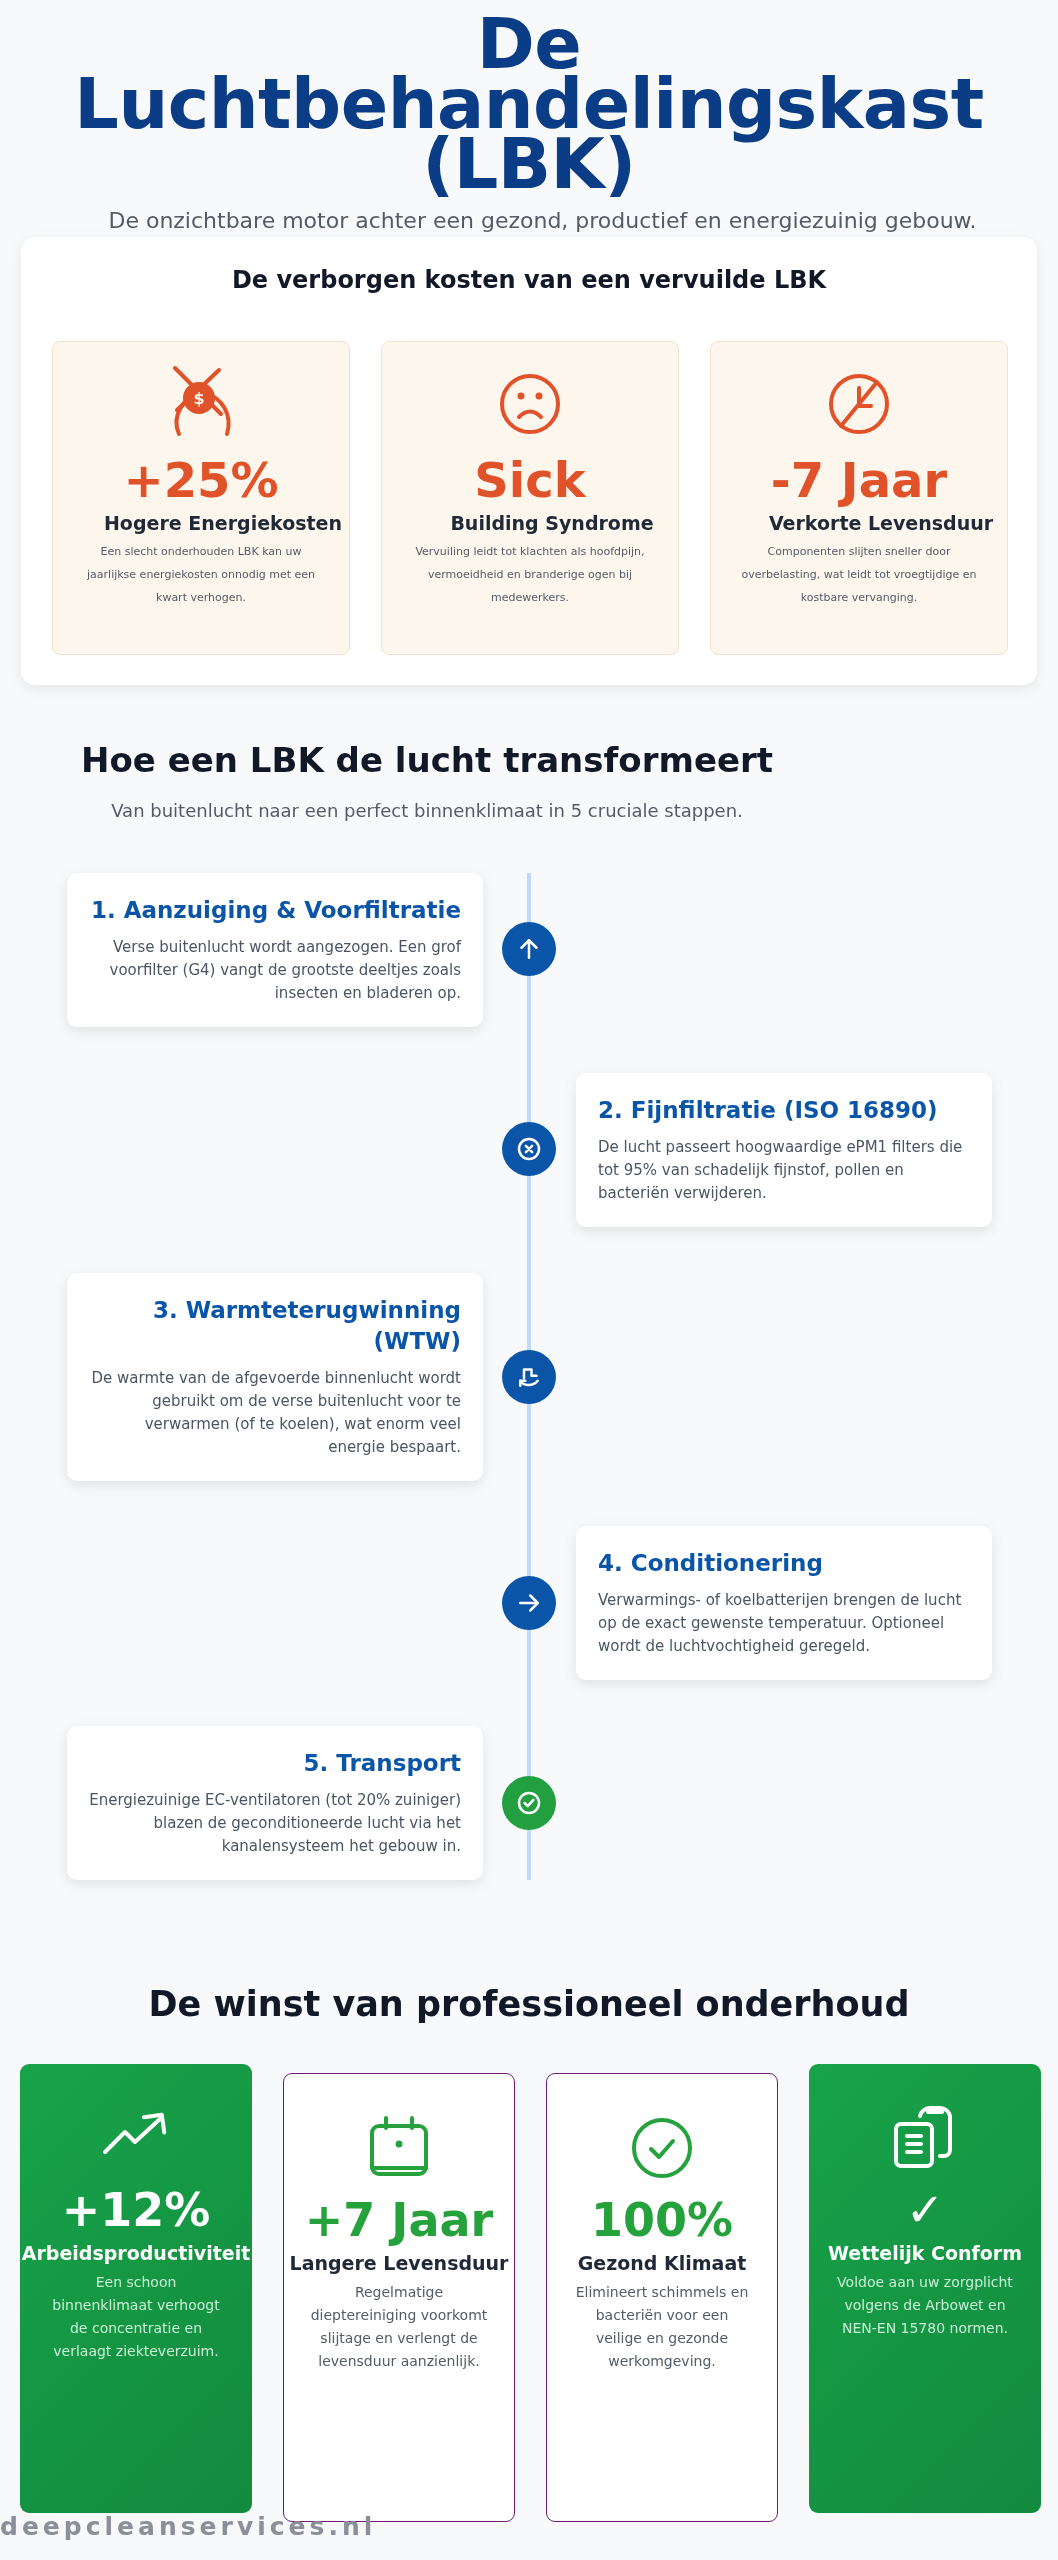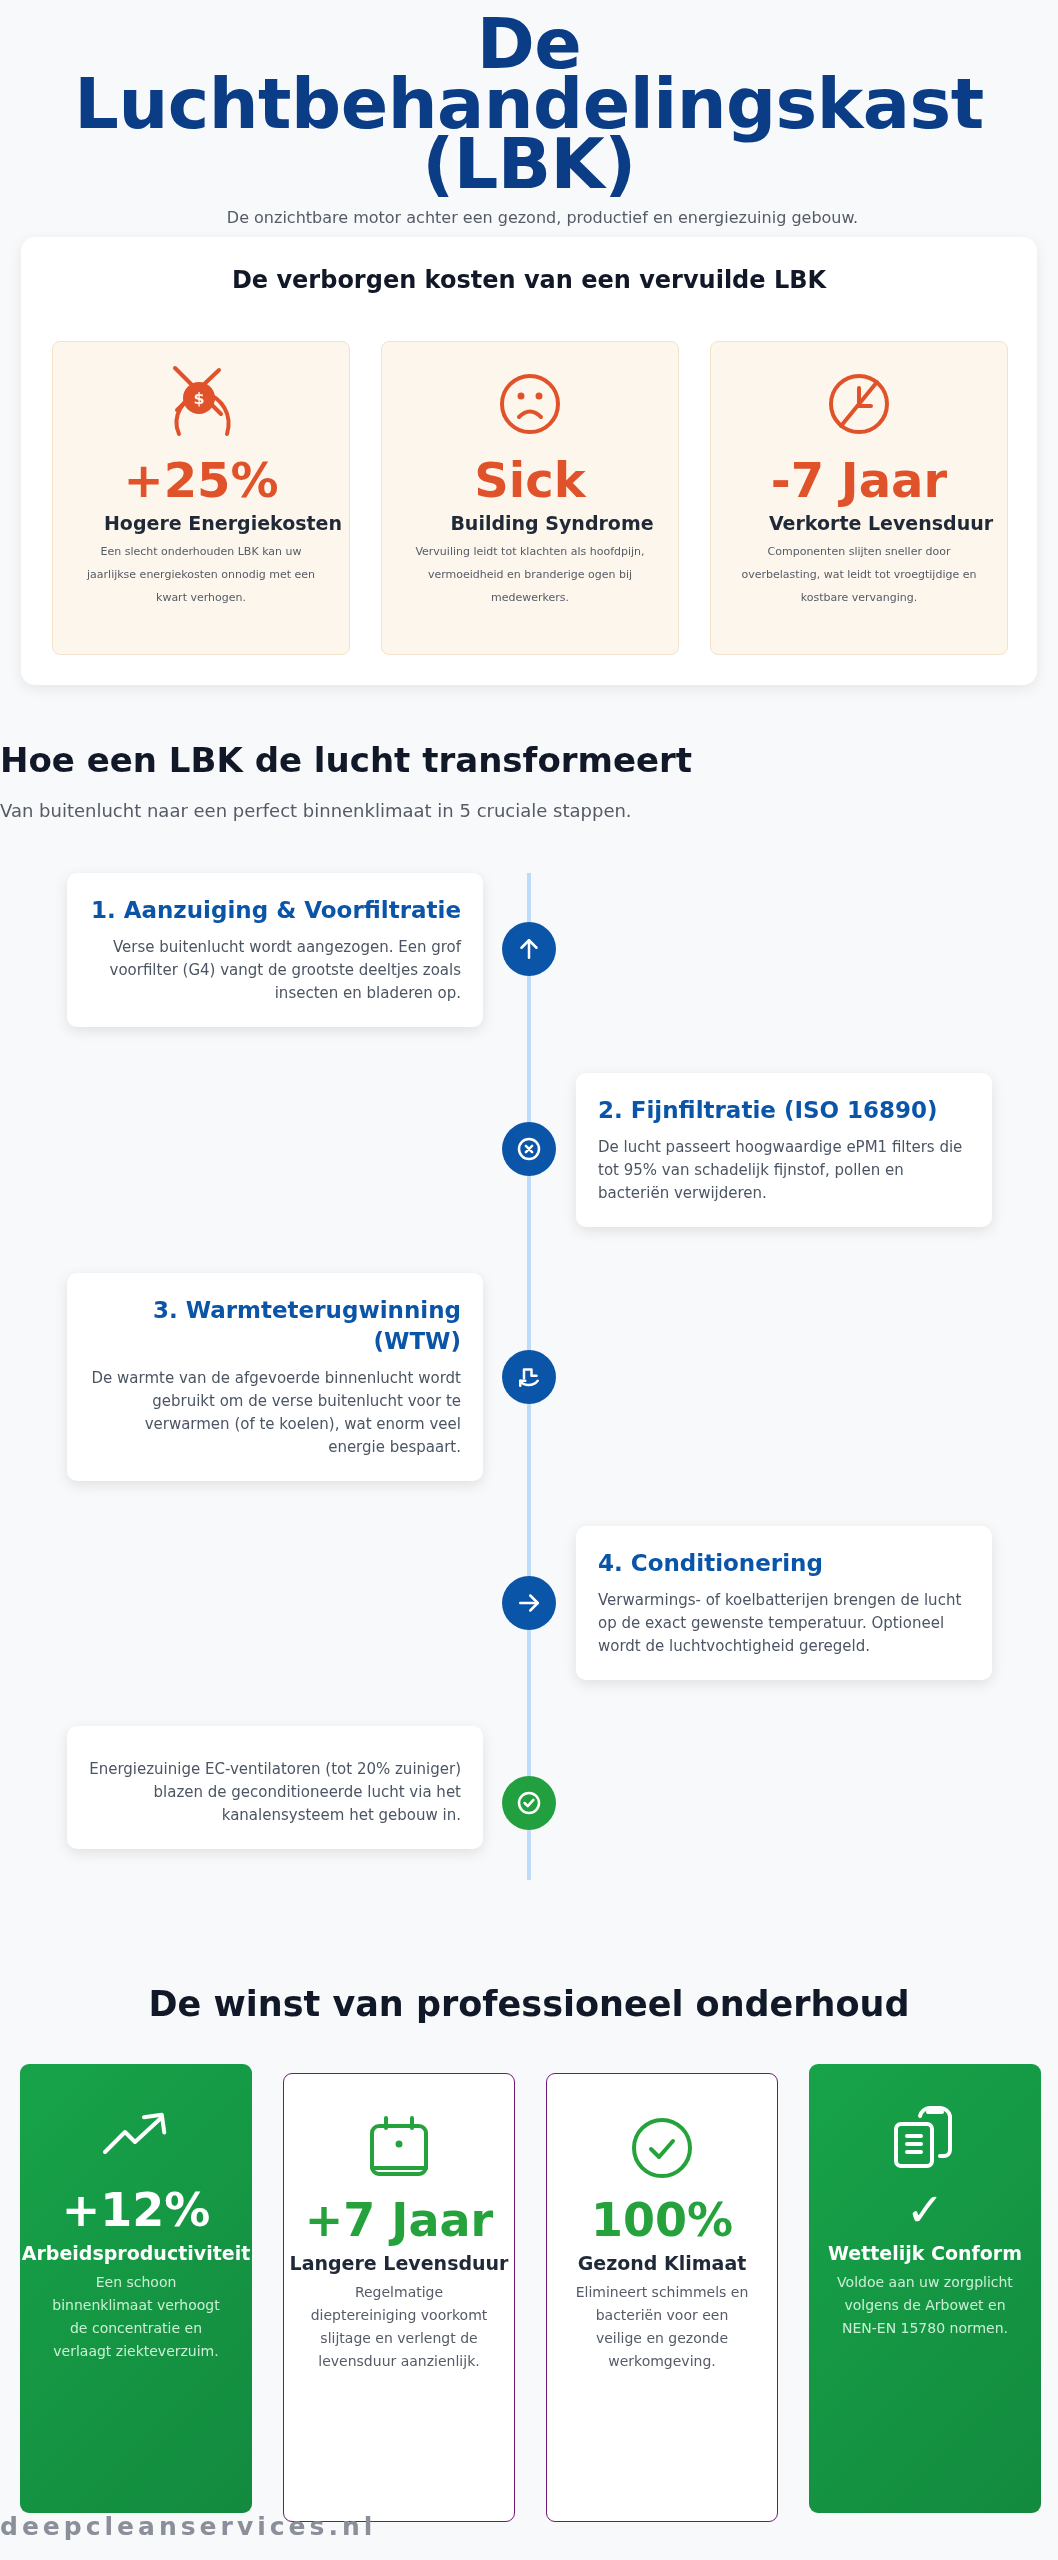--- a/index.html
+++ b/index.html
@@ -1,32 +1,32 @@
 <!DOCTYPE html>
 <html><head>
   <meta charset="utf-8">
   <style>
     * { box-sizing: border-box; margin: 0; padding: 0; }
     html, body { width: 1058px; background: #f8f9fb; }
     body { font-family: "DejaVu Sans", sans-serif; color: #1f2937; height: 2560px; position: relative; overflow: hidden; }
 
     .hero { text-align: center; padding-top: 14px; }
     .hero h1 { font-size: 70px; line-height: 60px; font-weight: bold; color: #0b3d86; width: 1000px; margin: 0 auto; letter-spacing: -0.5px; }
-    .hero p { font-size: 16px; color: #555b66; margin-top: 14px; padding-left: 27px; }
+    .hero p { font-size: 22px; color: #555b66; margin-top: 14px; padding-left: 27px; }
 
     .cost-panel { position: absolute; left: 21px; top: 237px; width: 1016px; height: 448px; background: #fff; border-radius: 14px; box-shadow: 0 4px 14px rgba(0,0,0,0.08); }
     .cost-panel h2 { text-align: center; font-size: 24px; font-weight: bold; color: #111827; margin-top: 29px; }
     .cost-cards { position: absolute; left: 31px; top: 104px; display: flex; gap: 31px; }
     .cost-card { width: 298px; height: 314px; background: #fdf6ec; border: 1px solid #f3e3cc; border-radius: 8px; text-align: center; padding-top: 20px; }
     .cost-card .icon { width: 80px; height: 80px; margin: 0 auto; }
     .cost-card .big { font-size: 48px; font-weight: bold; color: #e0522a; margin-top: 10px; line-height: 56px; }
     .cost-card .title { font-size: 19px; font-weight: bold; color: #1f2937; margin-top: 4px; padding-left: 44px; }
     .cost-card .desc { font-size: 11px; color: #555b66; line-height: 23px; margin: 6px auto 0; width: 250px; }
 
-    .timeline-head { position: absolute; top: 740px; left: 0; width: 854px; }
+    .timeline-head { position: absolute; top: 740px; left: 0; width: 854px; text-align: center; }
     .timeline-head h2 { font-size: 34px; font-weight: bold; color: #111827; }
     .timeline-head p { font-size: 18px; color: #555b66; margin-top: 20px; }
 
     .tl-line { position: absolute; left: 527px; top: 873px; width: 4px; height: 1007px; background: #bfdbf7; }
     .step { position: absolute; width: 416px; background: #fff; border-radius: 10px; box-shadow: 0 4px 14px rgba(0,0,0,0.10); padding: 22px 22px; }
     .step.left { left: 67px; text-align: right; }
     .step.right { left: 576px; text-align: left; }
     .step h3 { font-size: 23px; font-weight: bold; color: #0b55a8; line-height: 31px; }
     .step p { font-size: 15px; color: #4b5563; line-height: 23px; margin-top: 10px; }
     .dot { position: absolute; left: 502px; width: 54px; height: 54px; border-radius: 50%; background: #0b55a8; display: flex; align-items: center; justify-content: center; }
@@ -151,20 +151,21 @@
   <p>Verwarmings- of koelbatterijen brengen de lucht op de exact gewenste temperatuur. Optioneel wordt de luchtvochtigheid geregeld.</p>
 </div>
 <div class="dot" style="top:1576px;">
   <svg viewBox="0 0 24 24" fill="none" stroke="#fff" stroke-width="2" stroke-linecap="round" stroke-linejoin="round">
       <path d="M5 12h14"></path>
       <path d="M13 6l6 6-6 6"></path>
     </svg>
 </div>
 
 <div class="step left" style="top:1726px;">
+  <h3>5. Transport</h3>
   <p>Energiezuinige EC-ventilatoren (tot 20% zuiniger) blazen de geconditioneerde lucht via het kanalensysteem het gebouw in.</p>
 </div>
 <div class="dot green" style="top:1776px;">
   <svg viewBox="0 0 24 24" fill="none" stroke="#fff" stroke-width="2" stroke-linecap="round" stroke-linejoin="round">
       <circle cx="12" cy="12" r="8"></circle>
       <path d="M8.5 12l2.5 2.5 4.5-5"></path>
     </svg>
 </div>
 
 <section class="win-head">

